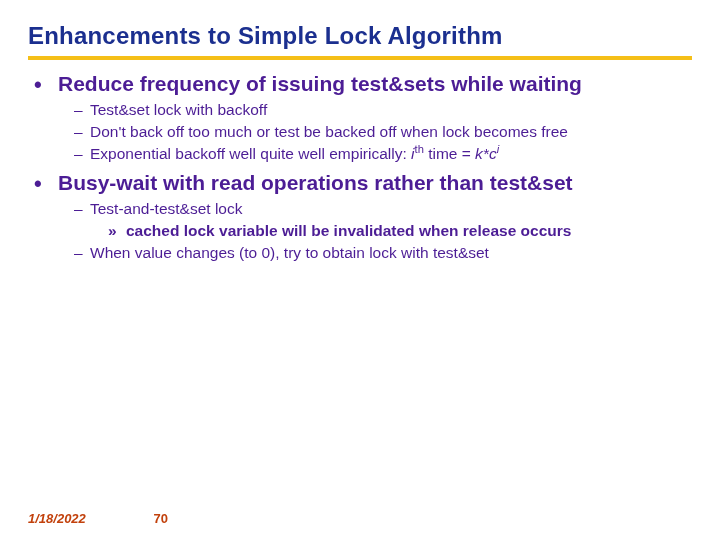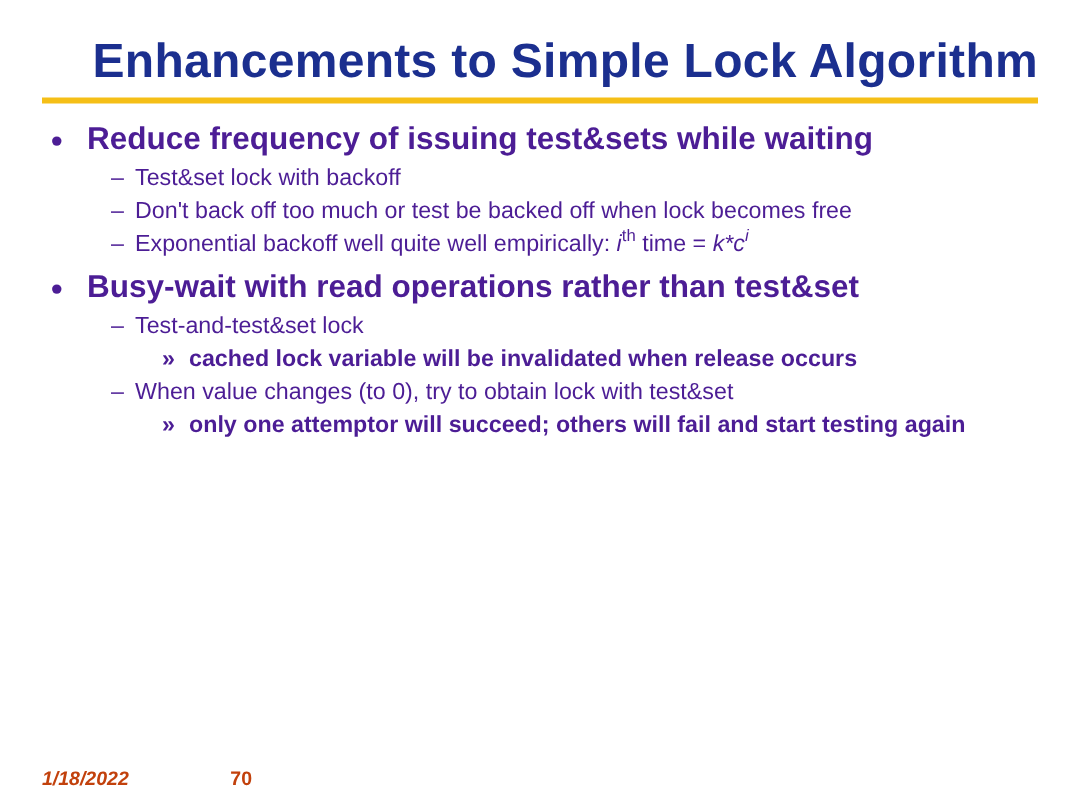--- a/index.html
+++ b/index.html
@@ -13,25 +13,24 @@
   }
   .slide {
     box-sizing: border-box;
     width: 720px;
     height: 540px;
     padding: 18px 28px 0 28px;
     position: relative;
   }
   .title {
     color: #1b2f8f;
-    font-size: 32px;
+    font-size: 24px;
     font-weight: bold;
     margin: 4px 0 6px 0;
     letter-spacing: 0.2px;
-    text-align: right;
   }
   .rule {
     height: 4px;
     background: #f5bf17;
     width: 100%;
     margin-bottom: 12px;
   }
   .body {
     color: #4c1d95;
     font-size: 21px;
@@ -114,21 +113,20 @@
     <div class="lvl2">Test&amp;set lock with backoff</div>
     <div class="lvl2">Don't back off too much or test be backed off when lock becomes free</div>
     <div class="lvl2">
       <span>Exponential backoff well quite well empirically: </span><span class="ital">i</span><span class="sup">th</span><span> time = </span><span class="ital">k*c</span><span class="ital sup">i</span>
     </div>
 
     <div class="lvl1">Busy-wait with read operations rather than test&amp;set</div>
     <div class="lvl2">Test-and-test&amp;set lock</div>
     <div class="lvl3">cached lock variable will be invalidated when release occurs</div>
     <div class="lvl2">When value changes (to 0), try to obtain lock with test&amp;set</div>
-    <div class="lvl3">only one attemptor will succeed; others will fail and start testing again</div>
 
   </div>
 
   <div class="footer">
     <span class="date">1/18/2022</span>
     <span class="page">70</span>
   </div>
 
 </div>
 

